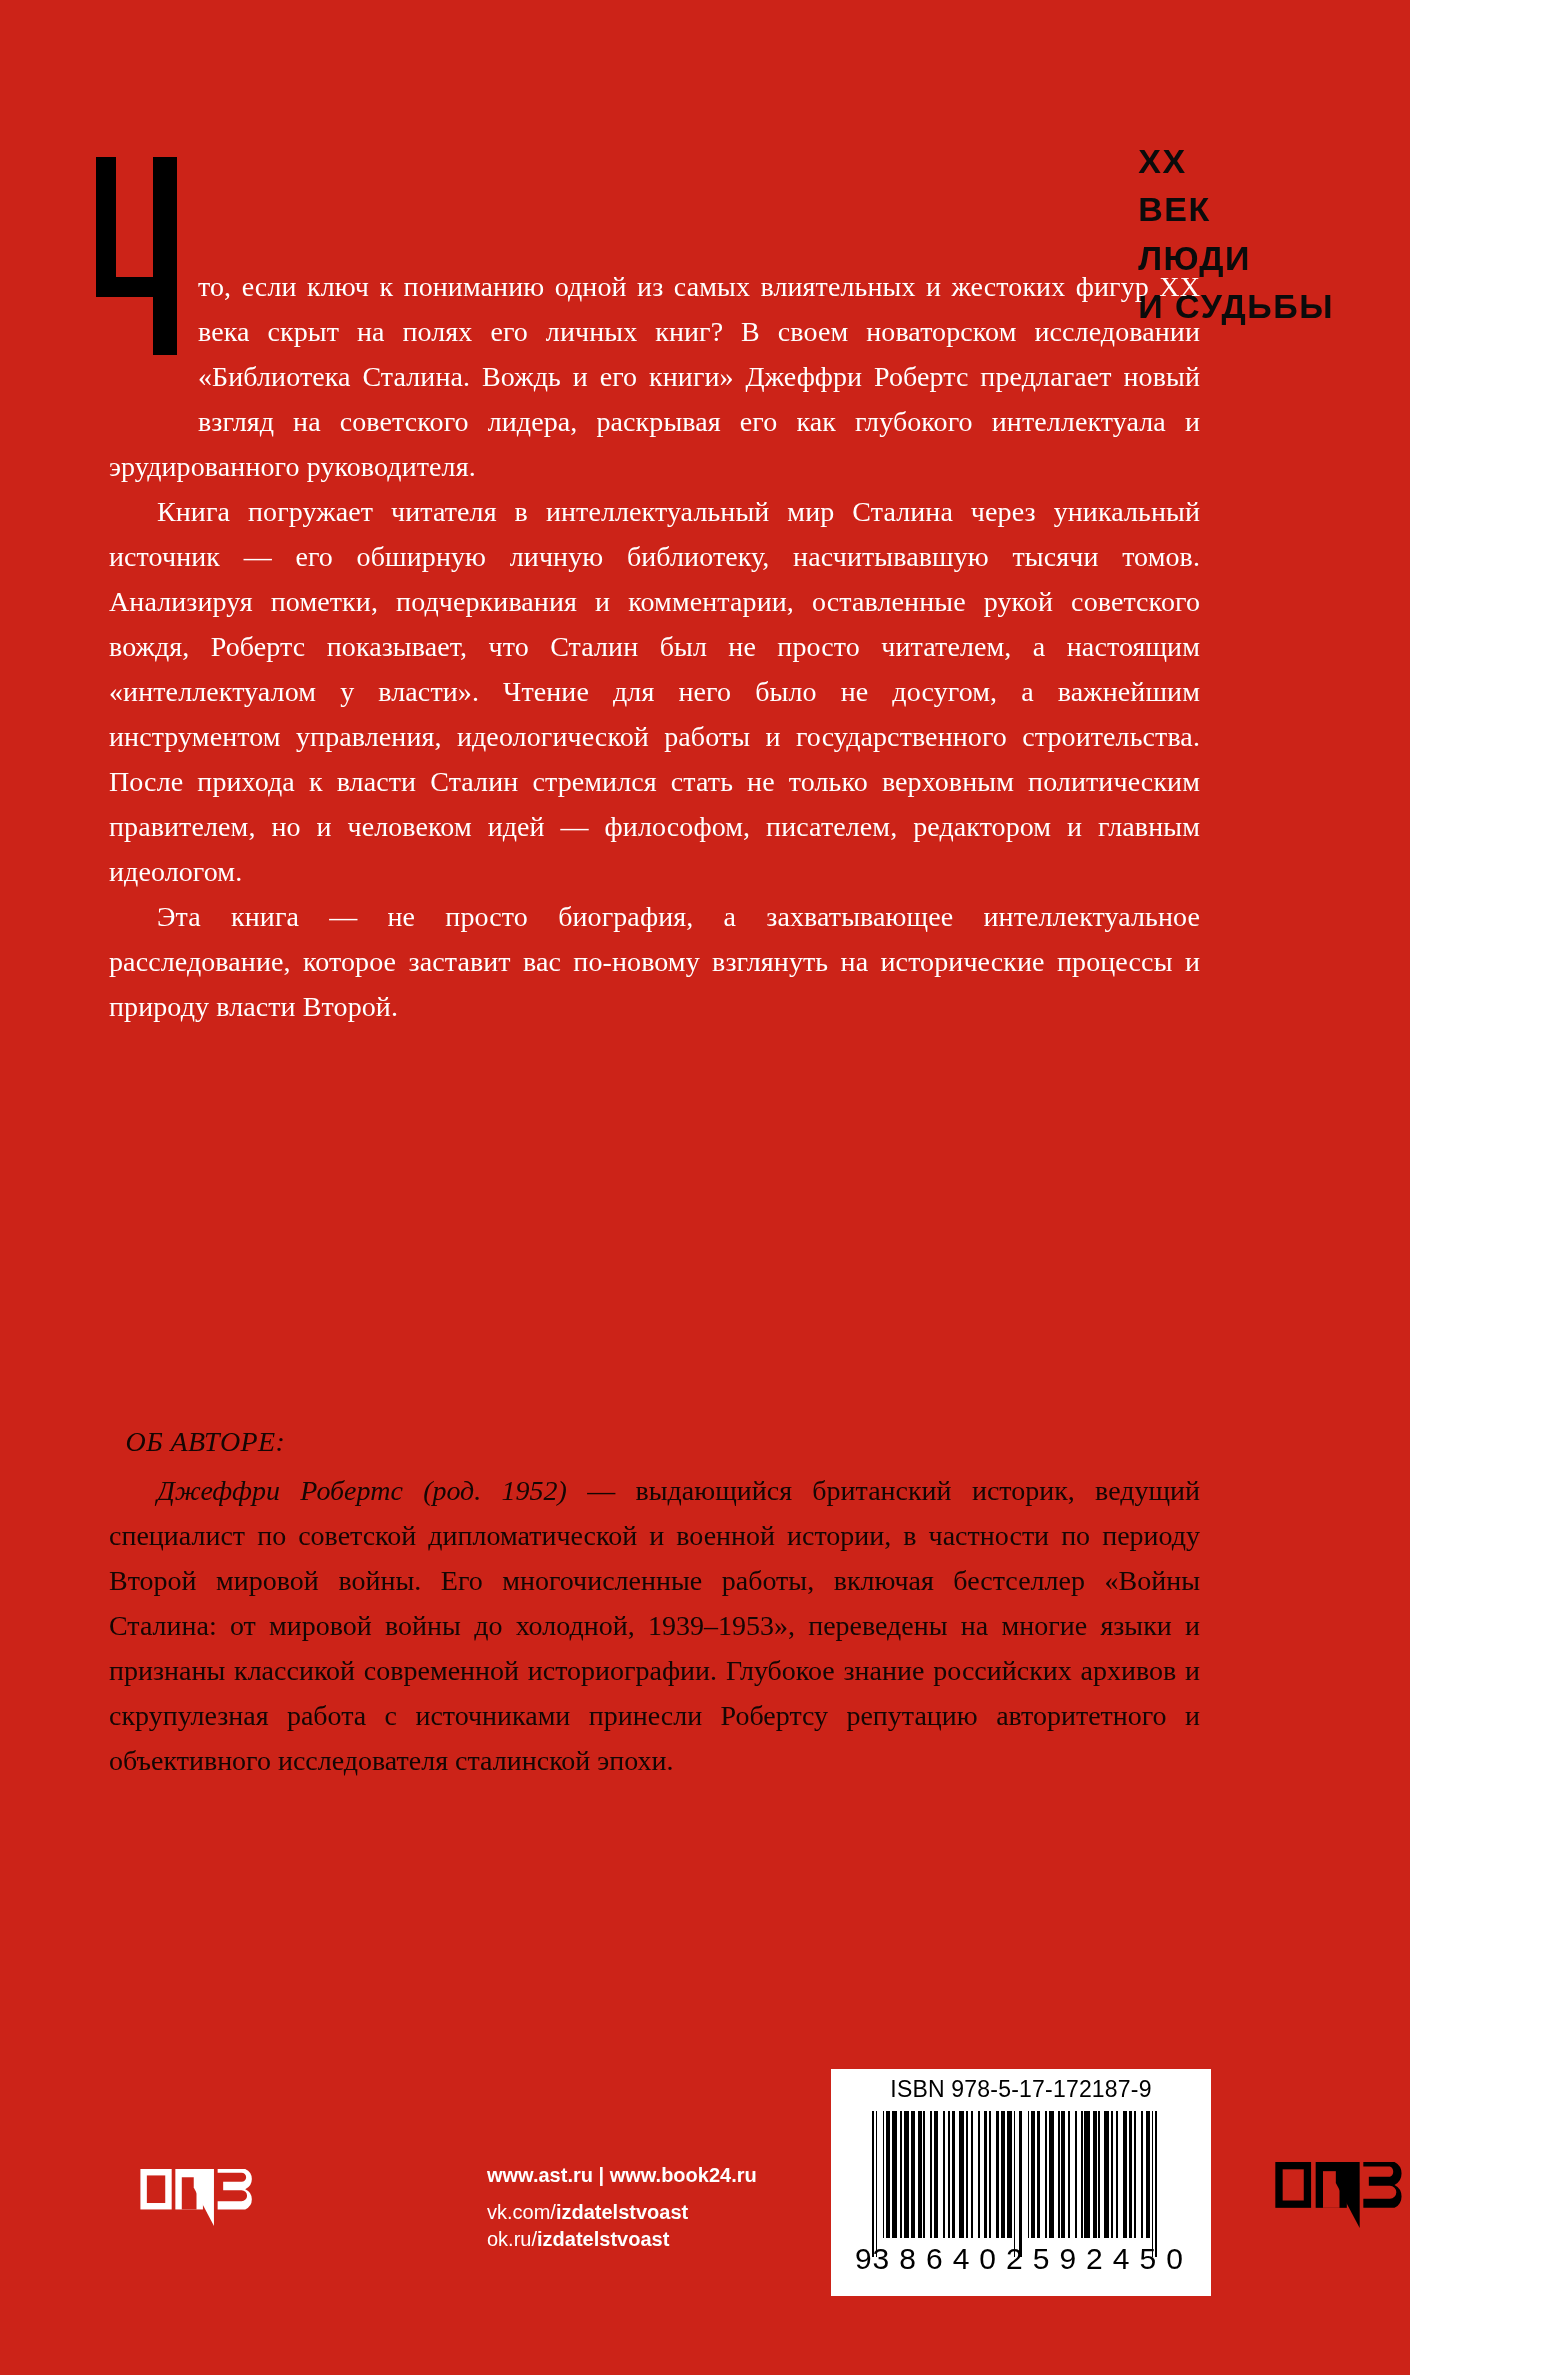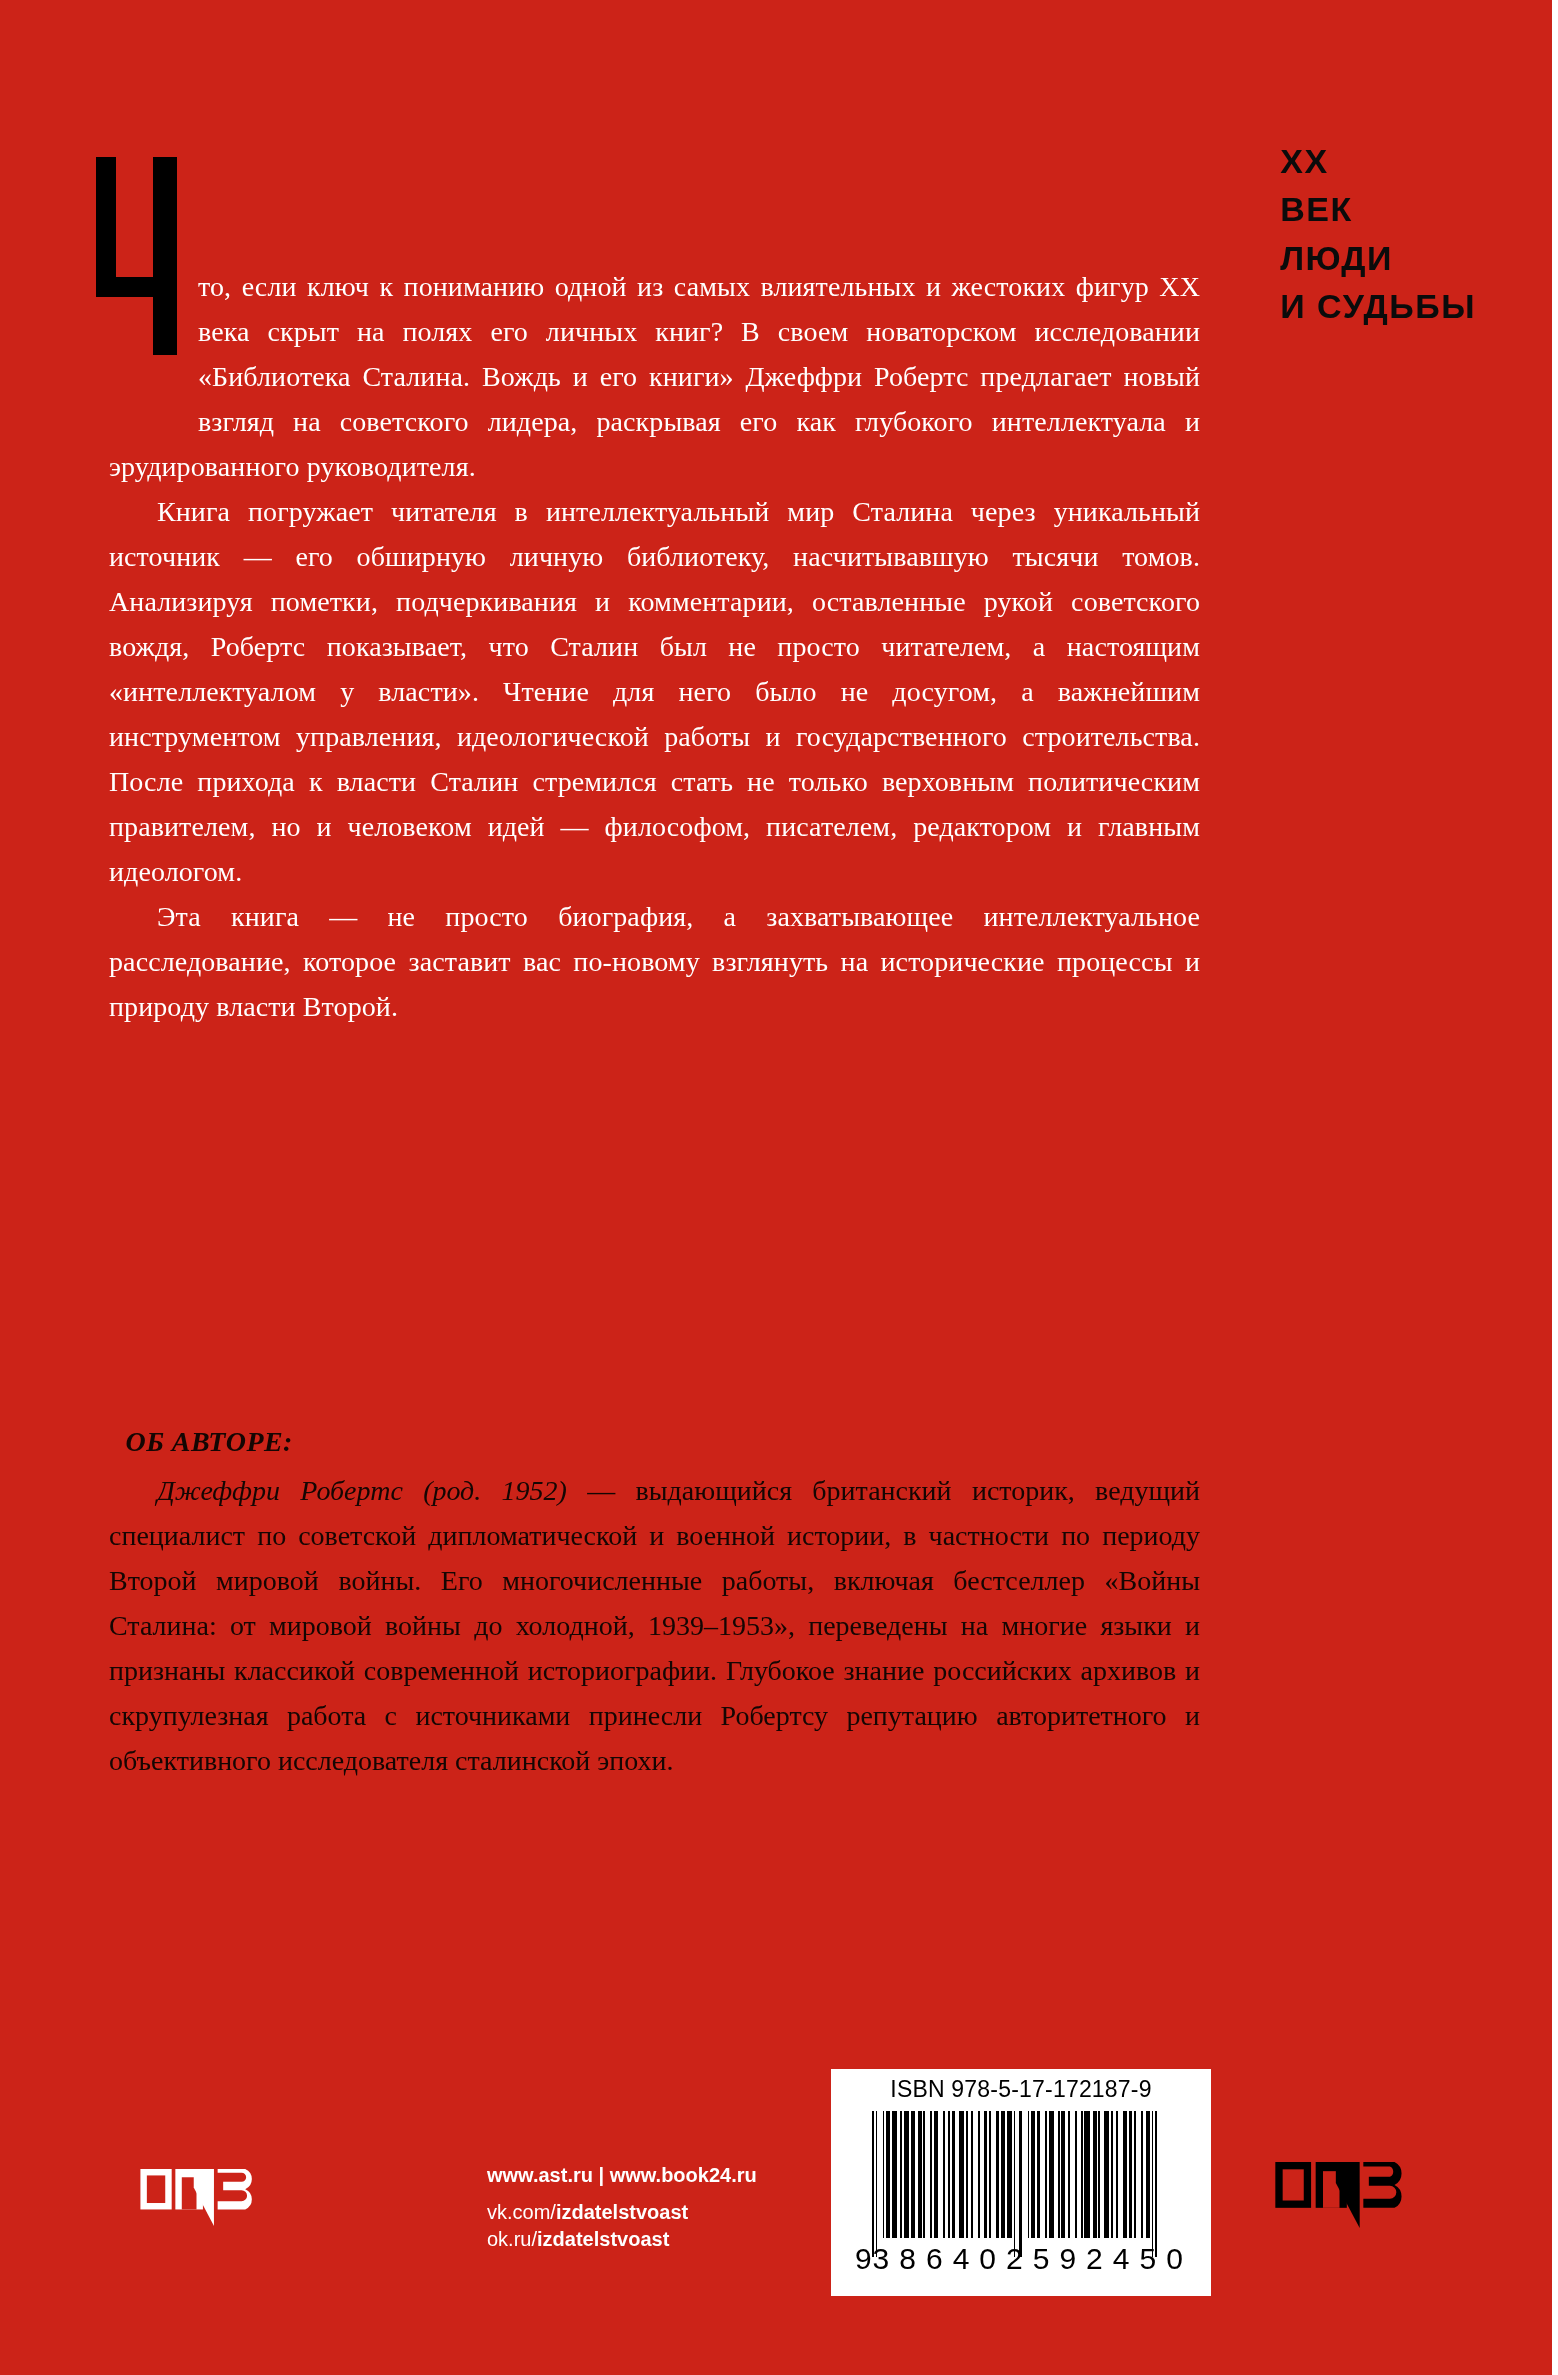--- a/index.html
+++ b/index.html
@@ -3,21 +3,21 @@
 <meta charset="utf-8">
 <style>
   html, body {
     margin: 0;
     padding: 0;
     background: #ffffff;
   }
 
   #cover {
     position: relative;
-    width: 1552px;
+    width: 1410px;
     height: 2376px;
     background: #cc2318;
     overflow: hidden;
     font-family: "Liberation Serif", "DejaVu Serif", serif;
   }
 
   
   .series-label {
     position: absolute;
     top: 137px;
@@ -88,21 +88,21 @@
     top: 1419px;
     width: 1091px;
     color: #140603;
     font-size: 28px;
     line-height: 45px;
     text-align: justify;
     text-align-last: left;
   }
   .about .about-title {
     font-style: italic;
-    font-weight: 700;
+    font-weight: 400;
     margin: 0 0 3.7px 16.6px;
     letter-spacing: 0.4px;
   }
   .about p { margin: 0; }
   .about p.indent { text-indent: 48px; }
   .about .name { font-style: italic; }
 
   
   .tagline-bar {
     position: absolute;

